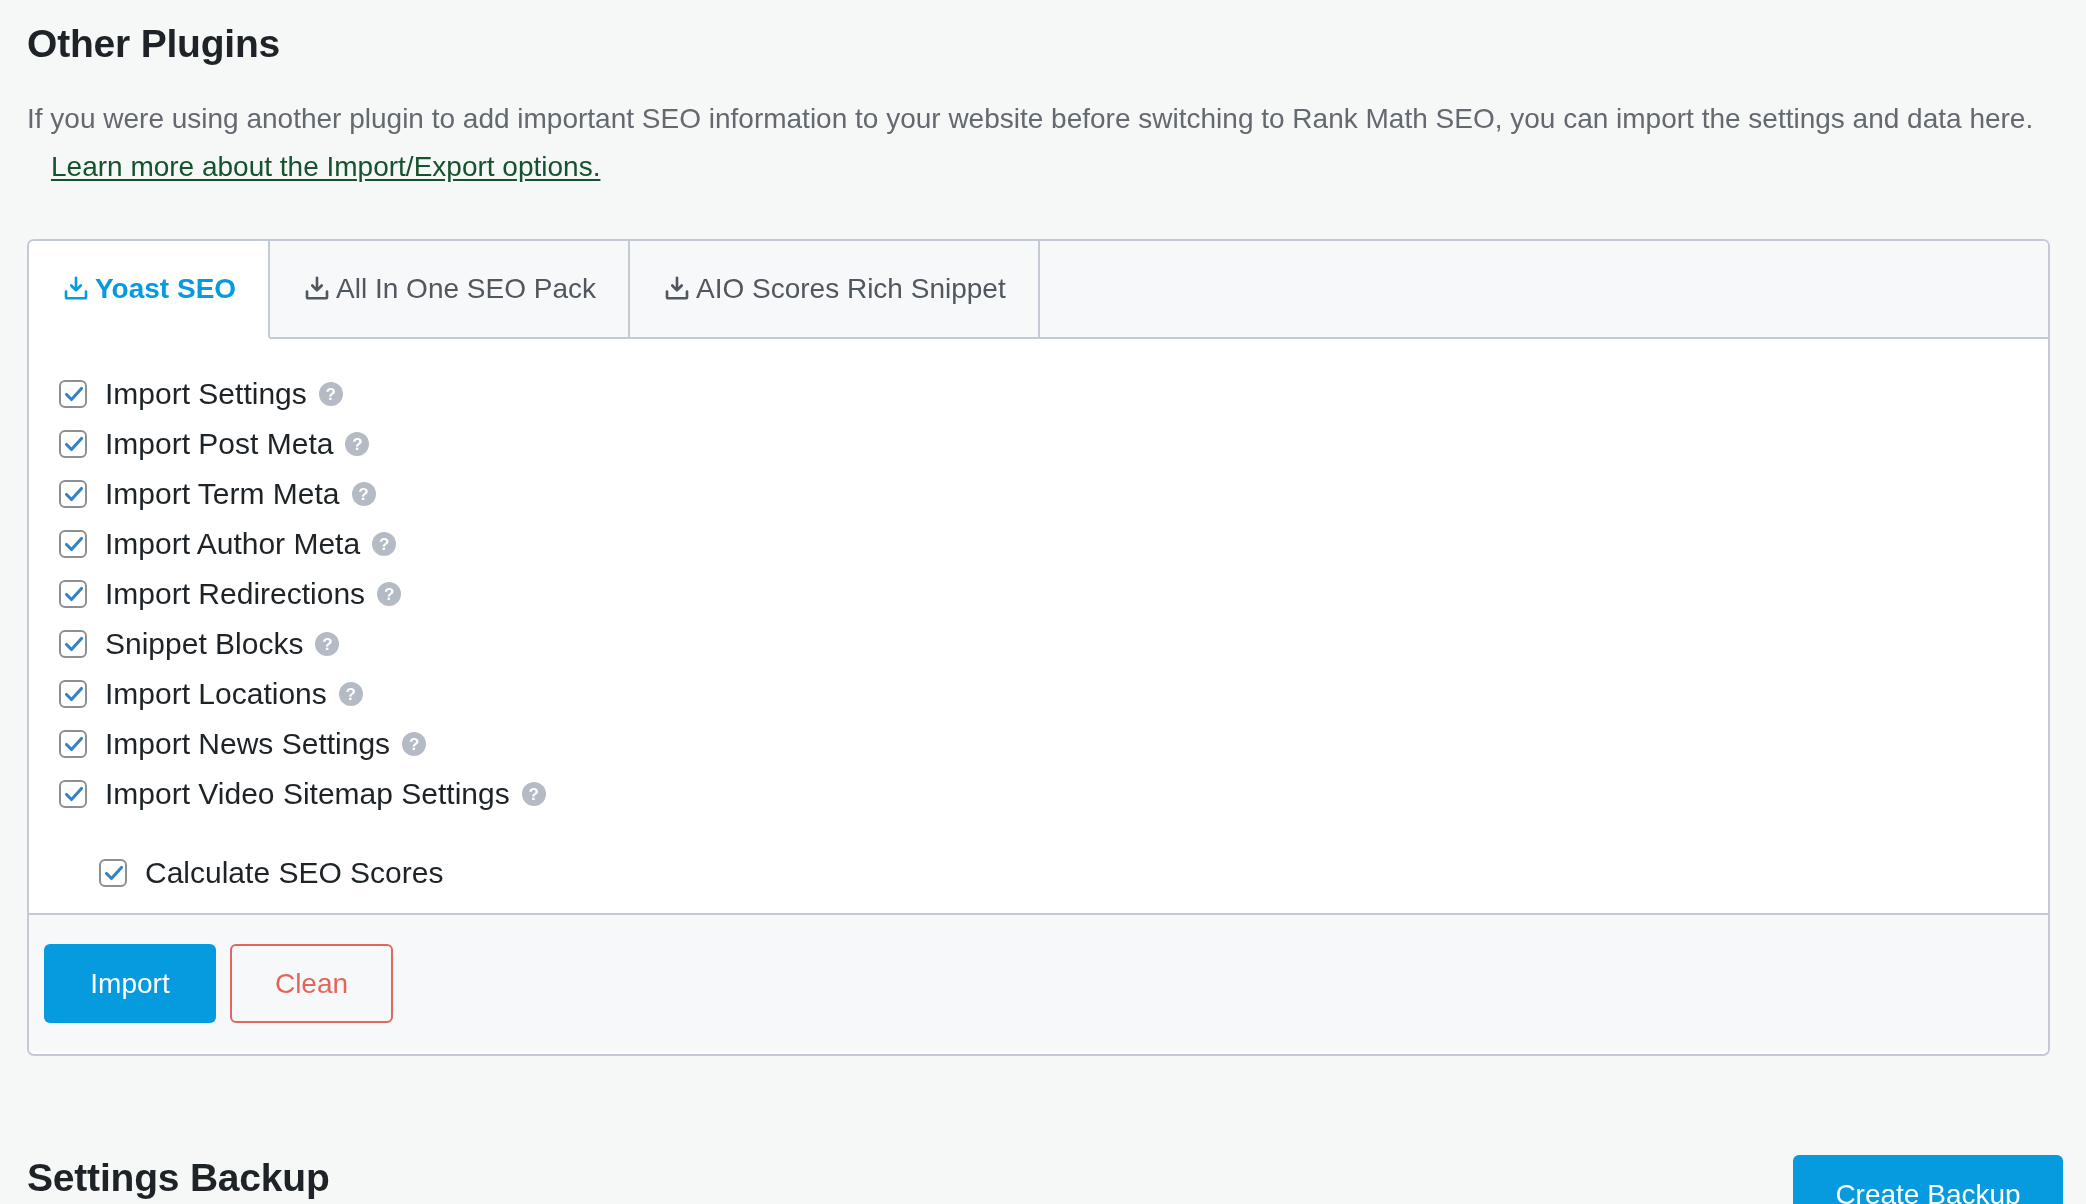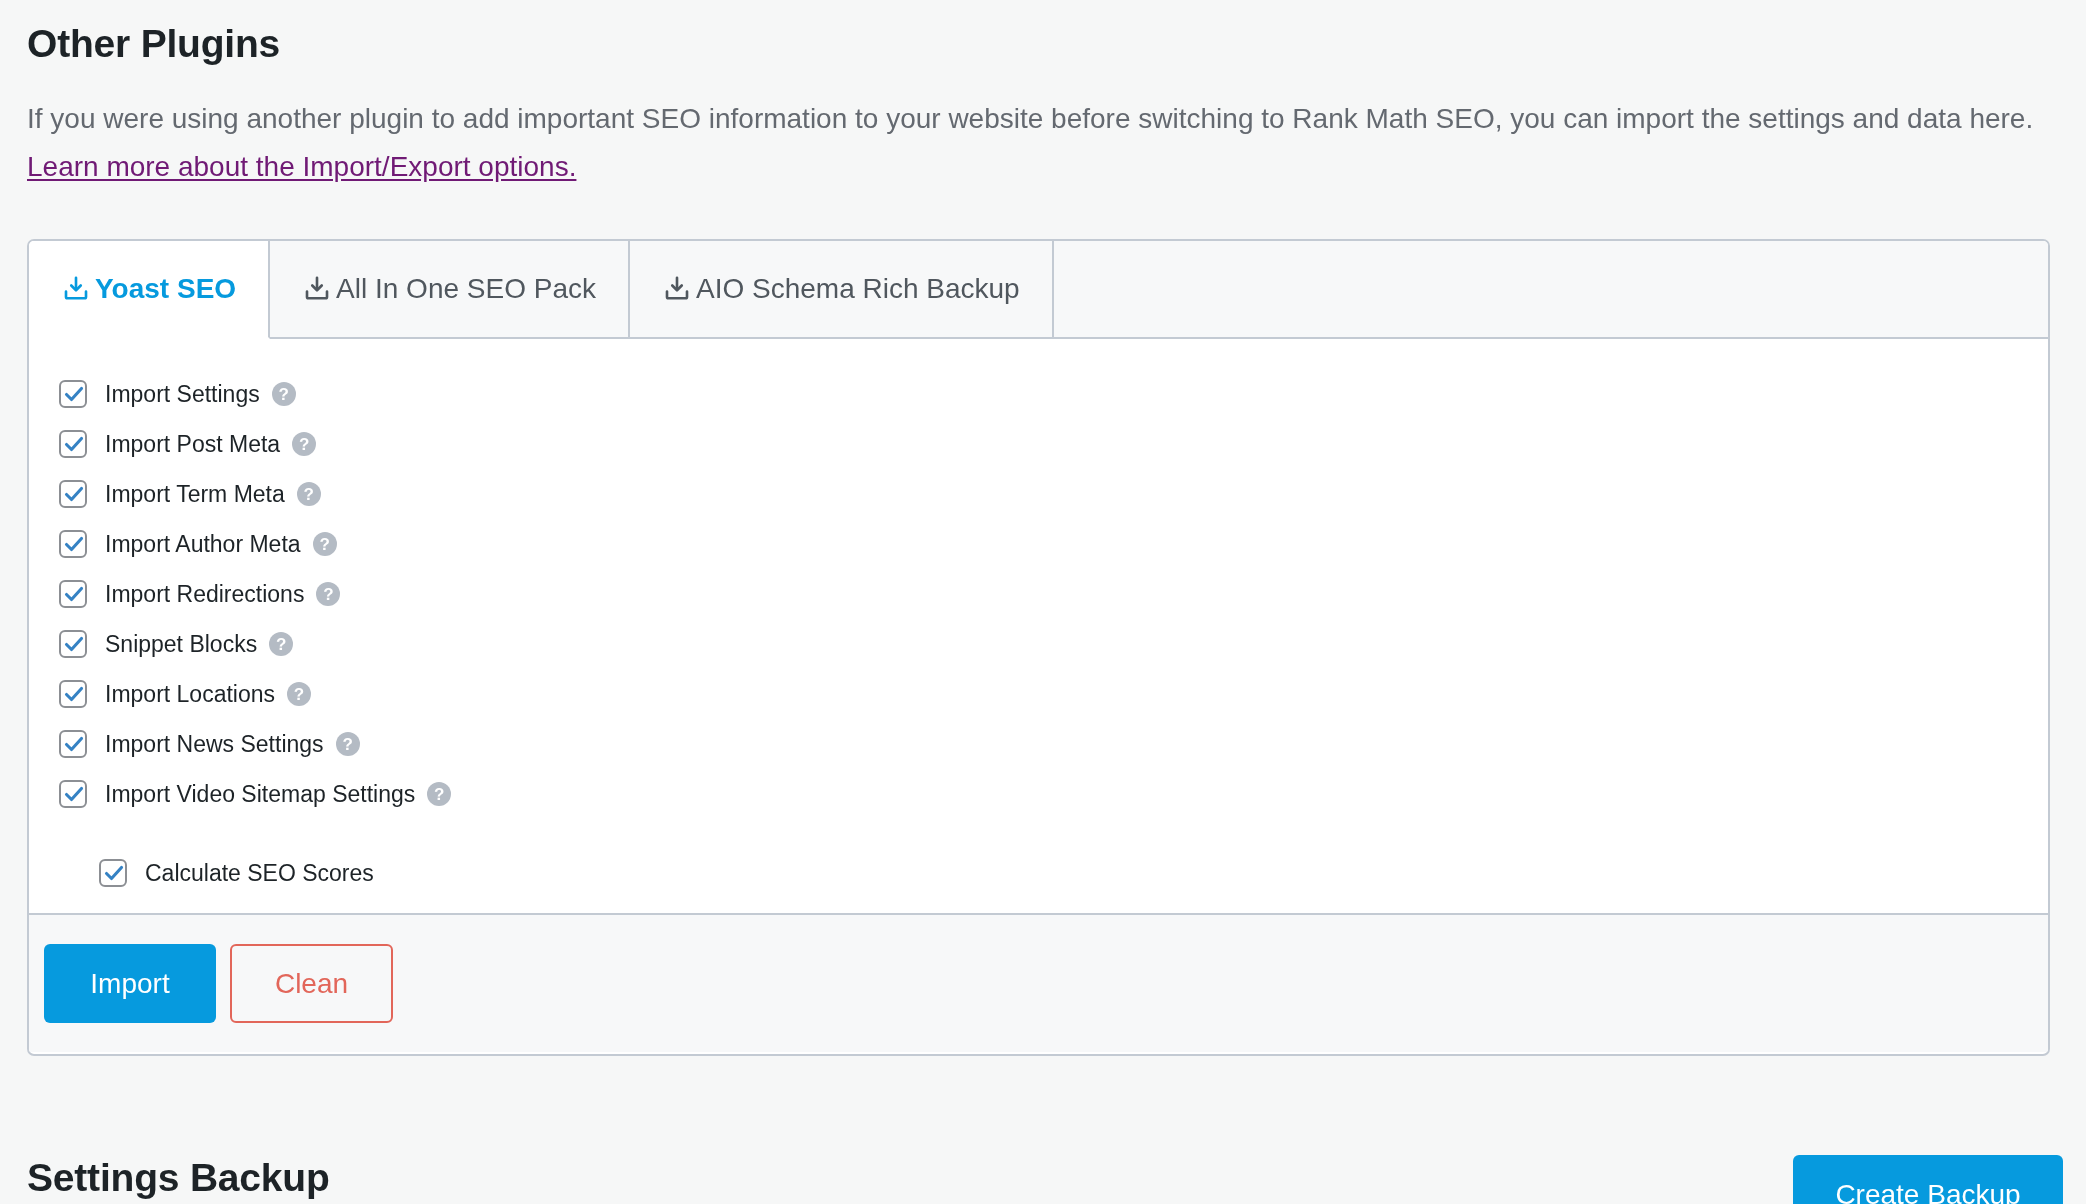--- a/index.html
+++ b/index.html
@@ -42,23 +42,24 @@
     left: 27px;
     top: 95px;
     width: 2010px;
     font-size: 28px;
     line-height: 48px;
     color: #646970;
     margin: 0;
   }
 
   .section-desc a {
-    color: #701a75;
+    color: #14532d;
     text-decoration: underline;
     text-underline-offset: 3px;
+    margin-left: 24px;
   }
 
   
   .panel {
     position: absolute;
     left: 27px;
     top: 239px;
     width: 2023px;
     height: 817px;
     box-sizing: border-box;
@@ -149,21 +150,21 @@
   .cb-box svg {
     position: absolute;
     left: 1px;
     top: 0px;
     width: 24px;
     height: 24px;
   }
 
   .cb-label {
     margin-left: 18px;
-    font-size: 23px;
+    font-size: 30px;
     color: #1d2327;
     line-height: 34px;
     white-space: nowrap;
   }
 
   .help-icon {
     display: inline-flex;
     align-items: center;
     justify-content: center;
     width: 24px;
@@ -290,21 +291,21 @@
       </div>
 
       <div class="tab">
         <span class="tab-icon">
           <svg viewBox="0 0 24 24" fill="none" stroke="#50575e" stroke-width="2.1" stroke-linecap="round" stroke-linejoin="round">
             <path d="M12 3v9"></path>
             <path d="M8.2 9.2 12 13l3.8-3.8"></path>
             <path d="M4 14v4.4a1 1 0 0 0 1 1h14a1 1 0 0 0 1-1V14"></path>
           </svg>
         </span>
-        <span>AIO Schema Rich Backup</span>
+        <span>AIO Scores Rich Snippet</span>
       </div>
 
       <div class="tab-filler"></div>
     </div>
 
     <div class="cb-area">
 
       <div class="cb-row">
         <span class="cb-box">
           <svg viewBox="0 0 24 24" fill="none" stroke="#3582c4" stroke-width="3.1" stroke-linecap="round" stroke-linejoin="round">

